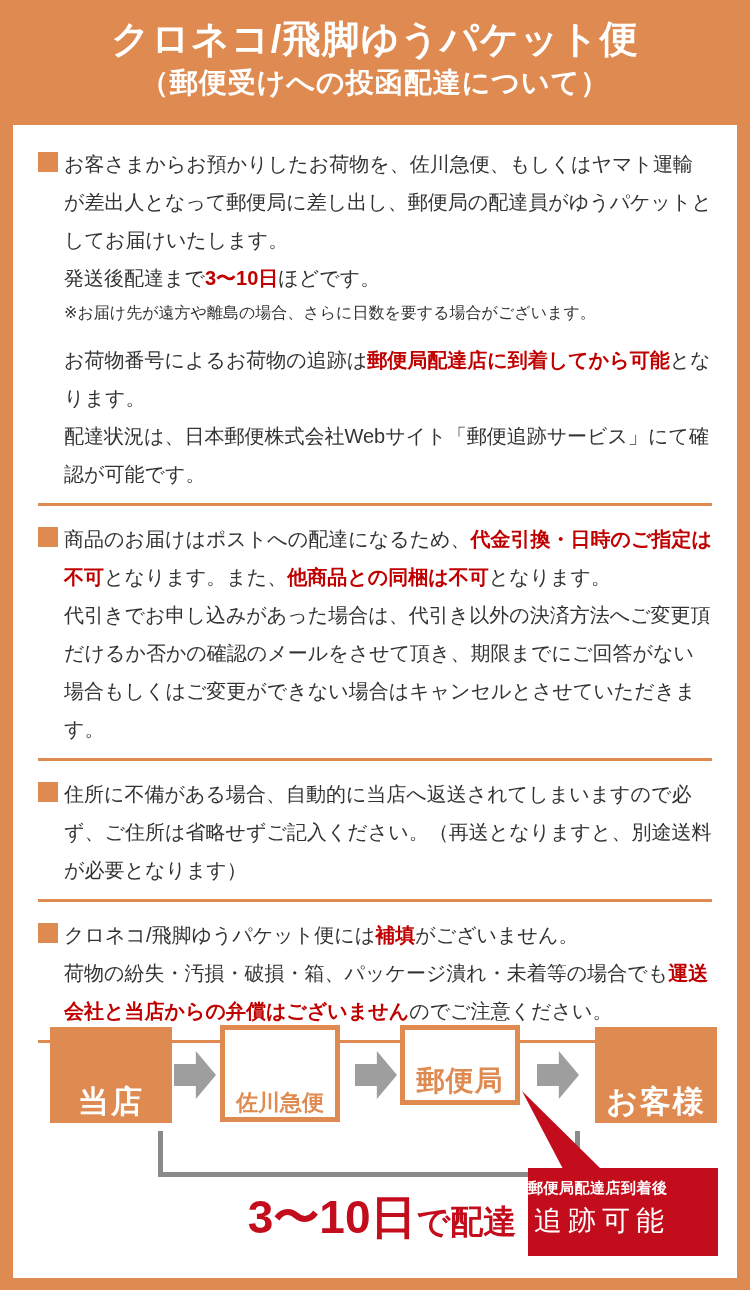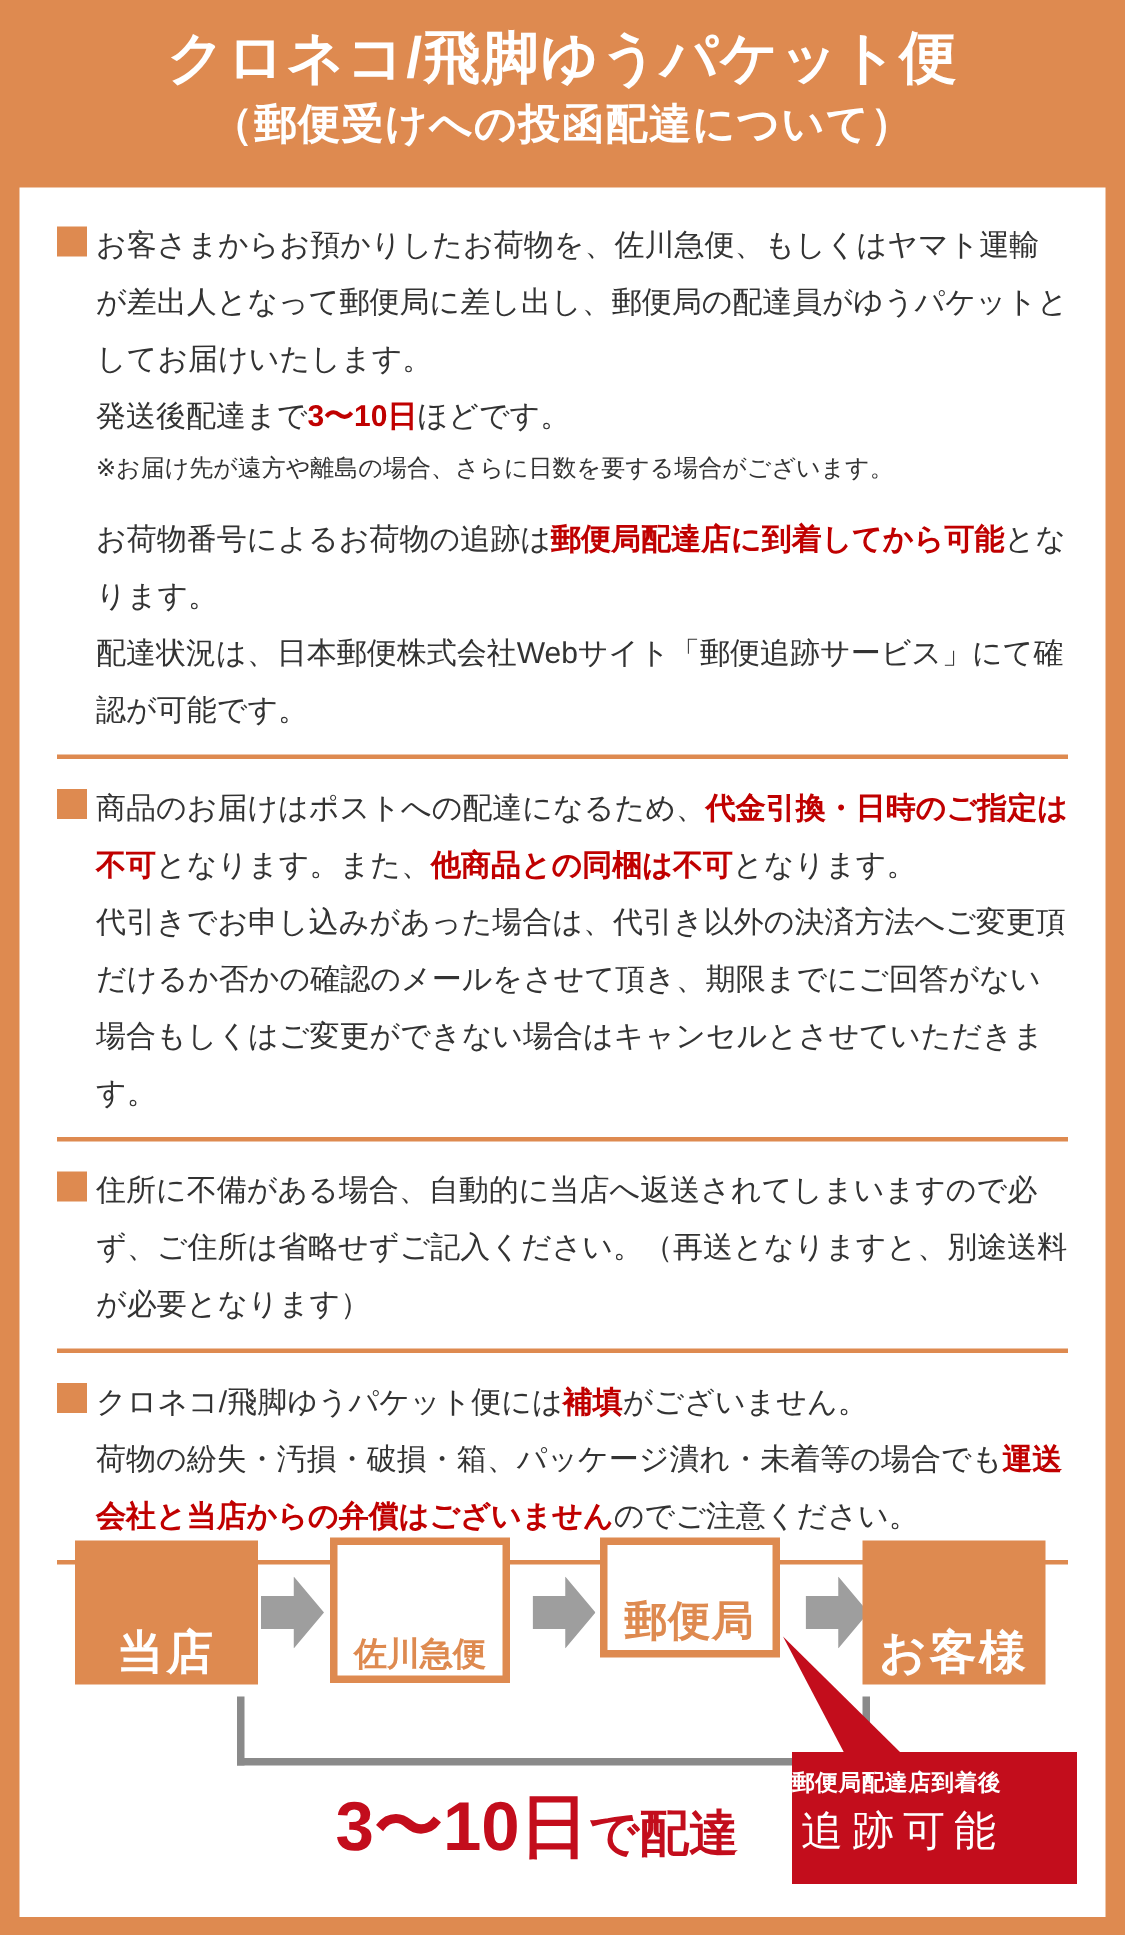--- a/index.html
+++ b/index.html
@@ -43,32 +43,32 @@
   .flow { position:absolute; left:0; top:890px; width:724px; height:270px; }
   .fbox {
     position:absolute; display:flex; align-items:center; justify-content:flex-end;
     flex-direction:column; text-align:center;
   }
   .fbox.filled { background:#DE8A50; color:#FFFFFF; font-weight:700; font-size:31px; letter-spacing:2px;margin-left:12px; }
   .fbox.outline { background:#FFFFFF; border:5px solid #DE8A50; color:#DE8A50; font-weight:700; }
   .box-store    { left:25px;  top:12px; width:122px; height:96px; }
   .box-carrier  { left:207px; top:10px; width:120px; height:97px; font-size:22px; line-height:28px; }
   .box-post     { left:387px; top:10px; width:120px; height:80px; font-size:28px; letter-spacing:1px; }
-  .box-customer { left:550px; top:12px; width:122px; height:96px; }
+  .box-customer { left:570px; top:12px; width:122px; height:96px; }
   .arrow {
     position:absolute; top:36px; width:42px; height:48px; background:#9E9E9E;
     clip-path:polygon(0% 27%, 52% 27%, 52% 0%, 100% 50%, 52% 100%, 52% 73%, 0% 73%);
   }
   .arrow1 { left:161px; } .arrow2 { left:342px; } .arrow3 { left:524px; }
   .bracket {
     position:absolute; left:145px; top:116px; width:422px; height:46px;
     border-left:5px solid #8A8A8A; border-right:5px solid #8A8A8A; border-bottom:5px solid #8A8A8A;
   }
   .duration {
-    position:absolute; left:134px; top:172px; width:422px;
+    position:absolute; left:158px; top:172px; width:422px;
     text-align:center; color:#C30D1C; font-weight:700; white-space:nowrap;
   }
   .duration .big { font-size:46px; }
   .duration .small { font-size:33px; }
   .callout {
     position:absolute; left:515px; top:153px; width:190px; height:88px;
     background:#C30D1C; color:#FFFFFF; text-align:left; z-index:3;
   }
   .callout .l1 { font-size:15px; font-weight:700; margin-top:11px; letter-spacing:0.5px; }
   .callout .l2 { font-size:28px; letter-spacing:6px; margin-top:4px; margin-left:6px; }

